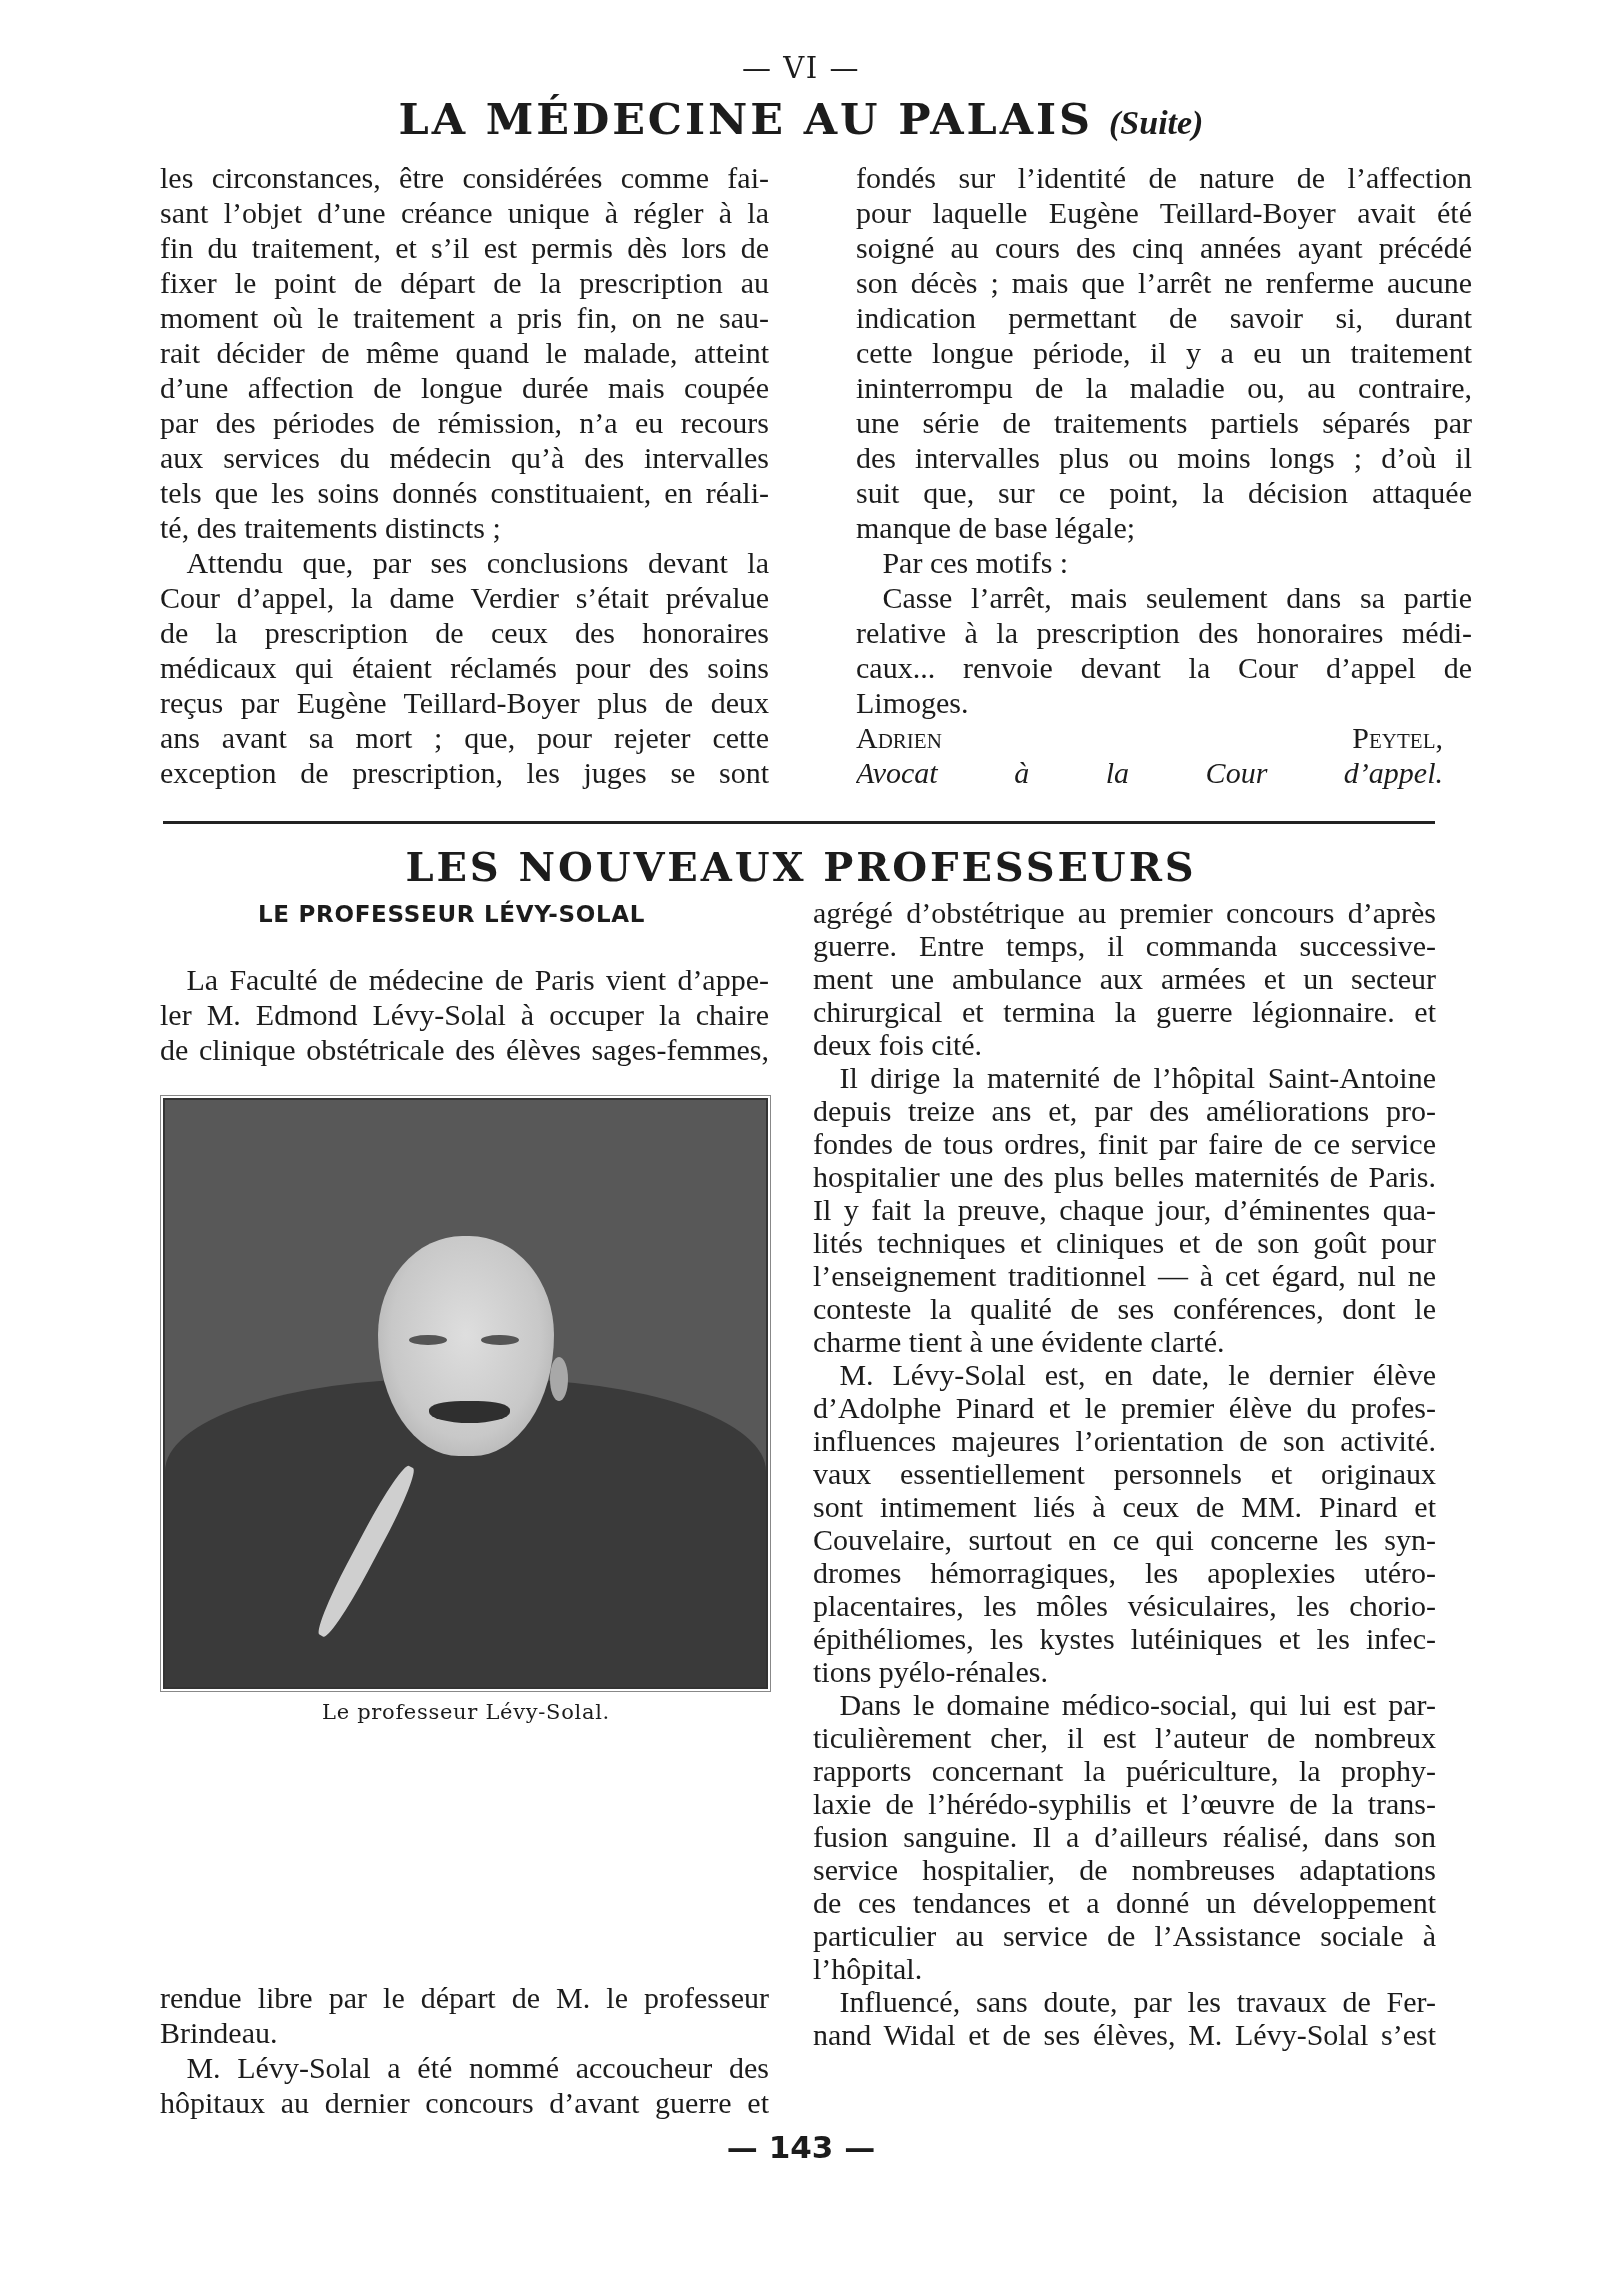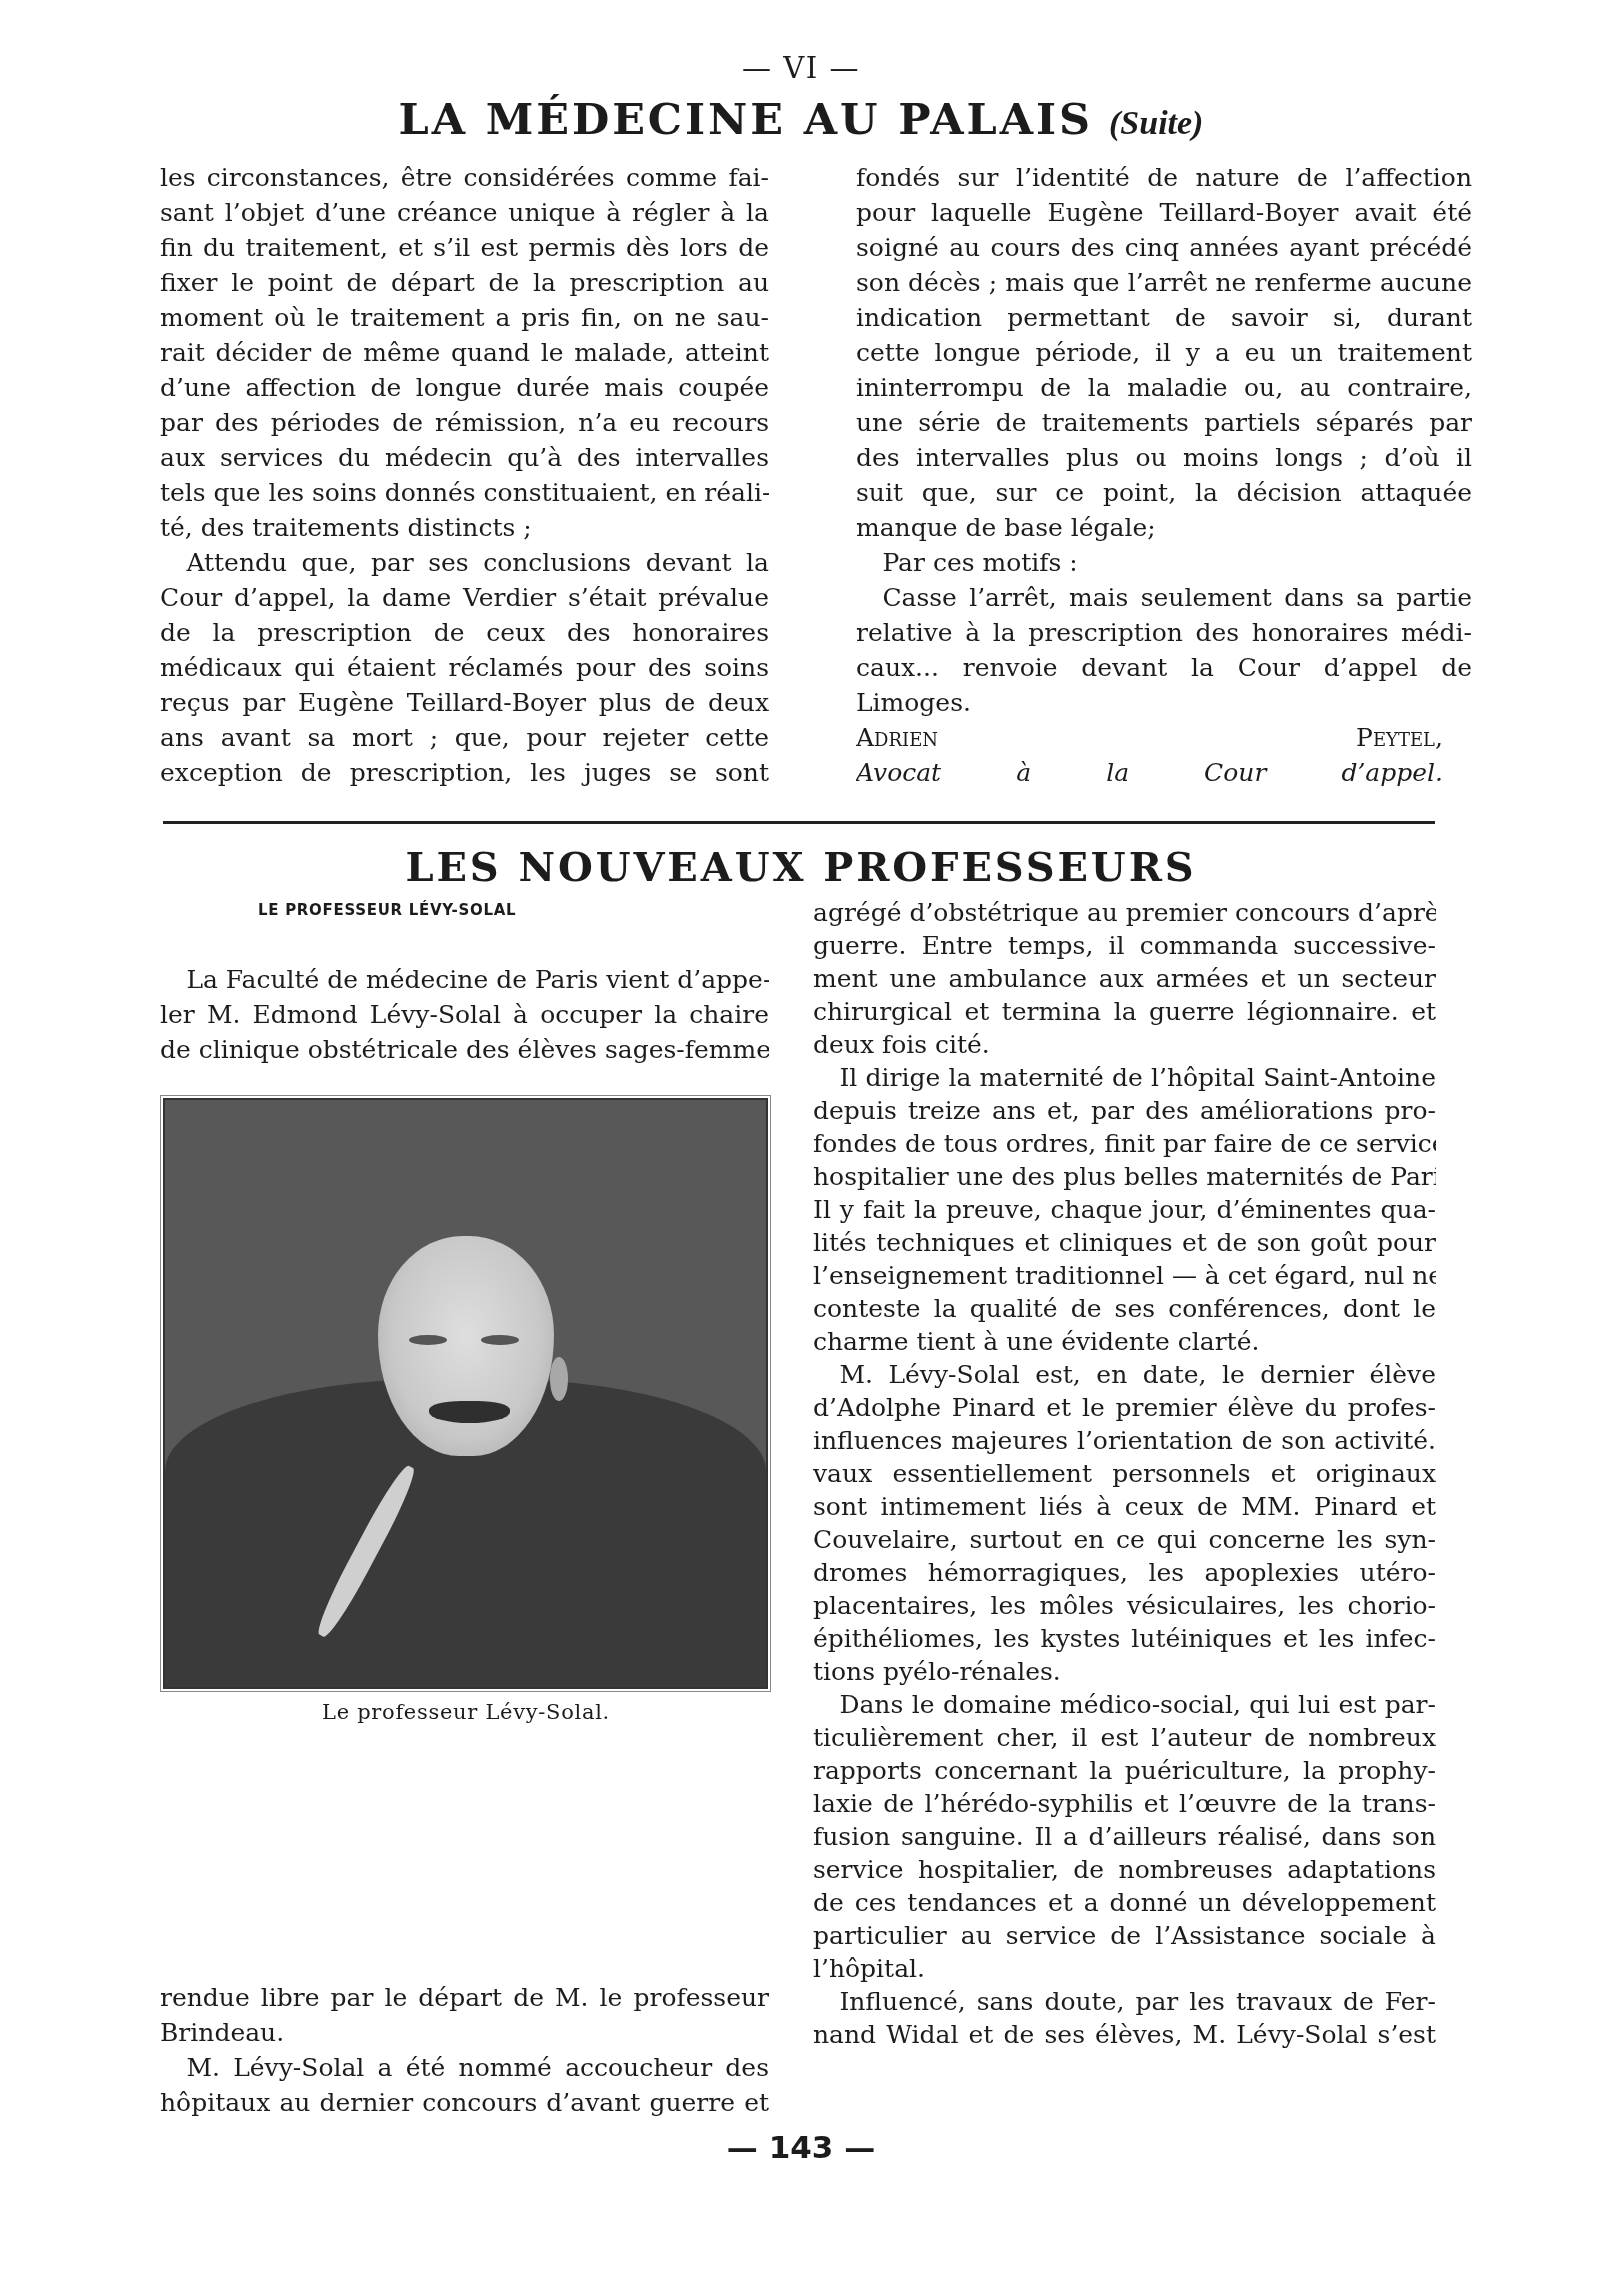--- a/index.html
+++ b/index.html
@@ -4,31 +4,31 @@
 <style>
   html, body { margin: 0; padding: 0; background: #ffffff; }
   body { width: 1602px; height: 2295px; position: relative; overflow: hidden;
          font-family: "DejaVu Serif", "Liberation Serif", serif; color: #1c1c1c; }
   .abs { position: absolute; }
   .folio { left: 0; width: 1602px; top: 51px; text-align: center; font-size: 29px; letter-spacing: 1.5px; }
   .title { left: 0; width: 1602px; top: 94px; text-align: center; font-size: 43px; font-weight: bold;
            letter-spacing: 2.9px; font-family: "DejaVu Serif", serif; }
   .title .suite { font-style: italic; font-weight: bold; letter-spacing: 0; font-size: 34px; margin-left: 16px;
                   font-family: "Liberation Serif", serif; }
-  .col { position: absolute; font-size: 25px; line-height: 35px; text-align: justify; }
+  .col { position: absolute; font-size: 30px; line-height: 35px; text-align: justify; font-family: Liberation Serif, serif; }
   .col .line { display: block; white-space: nowrap; text-align: justify; text-align-last: justify; height: 35px; overflow: hidden; }
   .col .line.last { text-align-last: left; }
   .col .line.indent { padding-left: 26.4px; }
   .sig-name { font-variant: small-caps; text-align: right; text-align-last: right; }
   .sig-role { font-style: italic; text-align: right; text-align-last: right; }
   .divider { left: 163px; width: 1272px; top: 821px; height: 2.9px; background: #222; }
   .section-title { left: 0; width: 1602px; top: 843px; text-align: center; font-size: 40px; font-weight: bold;
                    letter-spacing: 2.9px; }
   .subtitle { left: 258px; top: 901px; font-family: "DejaVu Sans", "Liberation Sans", sans-serif;
-              font-weight: bold; font-size: 15px; letter-spacing: 0.7px; }
+              font-weight: bold; font-size: 23px; letter-spacing: 0.7px; }
   .photo { left: 163px; top: 1098px; width: 601px; height: 587px; border: 2.2px solid #333;
            outline: 1.5px solid #888; outline-offset: 2.2px;
            background: radial-gradient(ellipse 110px 147px at 51% 38%, #cfcfcf 0%, #b9b9b9 55%, #5a5a5a 100%),
                        #5c5c5c; overflow: hidden; }
   .photo .bg { position: absolute; inset: 0; background: #585858; }
   .photo .coat { position: absolute; left: 0; right: 0; bottom: 0; height: 308px;
                  background: #3a3a3a; border-radius: 45% 45% 0 0 / 30% 30% 0 0; }
   .photo .face { position: absolute; left: 213px; top: 136px; width: 176px; height: 220px;
                  background: radial-gradient(ellipse at 50% 45%, #dedede 0%, #c8c8c8 60%, #a0a0a0 100%);
                  border-radius: 48% 48% 46% 46% / 45% 45% 55% 55%; }

